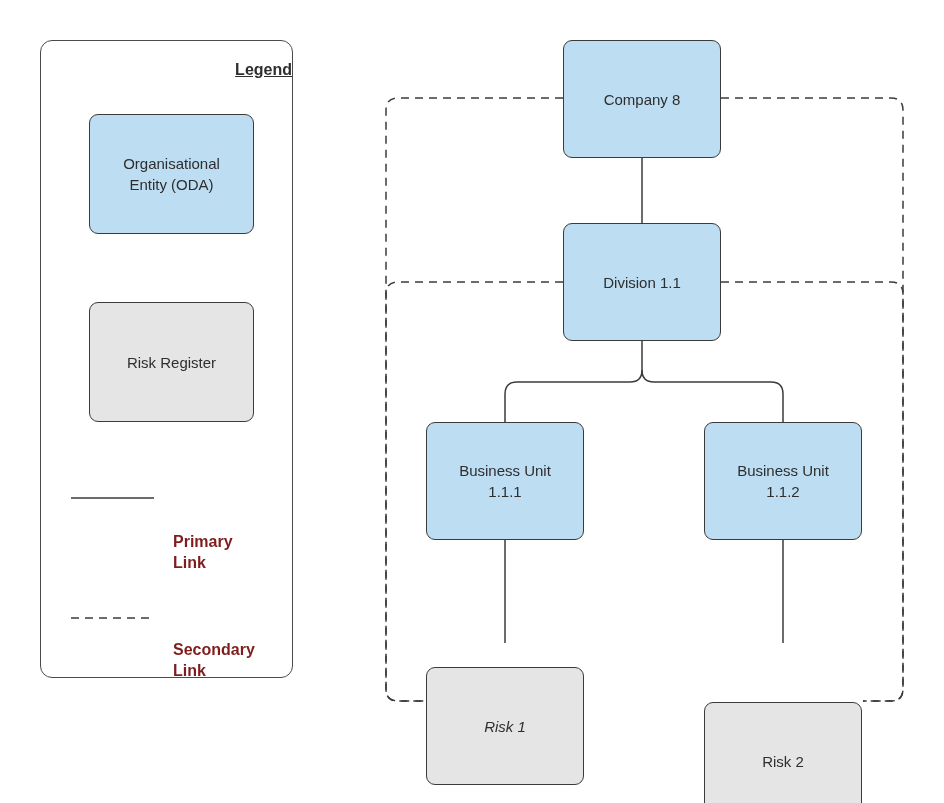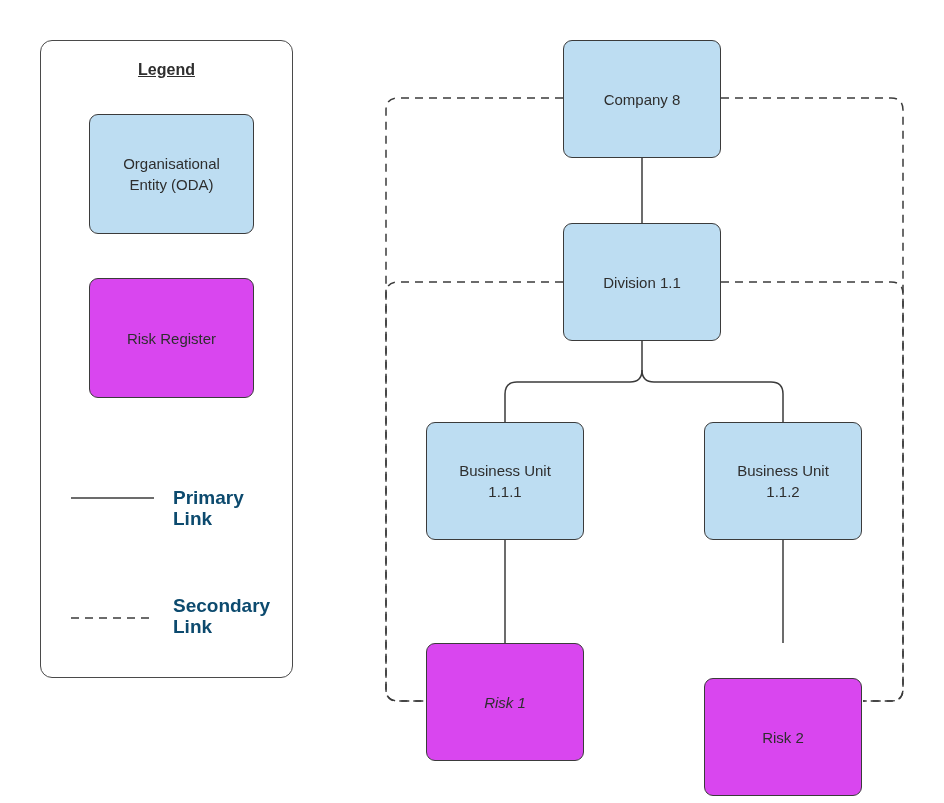--- a/index.html
+++ b/index.html
@@ -28,21 +28,21 @@
     width: 253px; height: 638px;
     border: 1.5px solid #4a4a4a;
     border-radius: 12px;
     background: #ffffff;
     box-sizing: border-box;
   }
   .legend-title {
     position: absolute;
     left: 0; top: 20px;
     width: 100%;
-    text-align: center;
+    text-align: right;
     font-size: 16px;
     font-weight: bold;
     text-decoration: underline;
     color: #2e2e2e;
   }
   .sample-box {
     position: absolute;
     left: 48px;
     width: 165px; height: 120px;
     border: 1.5px solid #3b3b3b;
@@ -52,37 +52,38 @@
     align-items: center;
     justify-content: center;
     text-align: center;
     font-size: 15px;
     line-height: 21px;
     white-space: pre-line;
   }
   .sample-box.entity { top: 73px; }
   .sample-box.risk   { top: 237px; }
   .fill-blue   { background: #bdddf2; }
-  .fill-yellow { background: #d946ef; }
+  .fill-yellow { background: #e5e5e5; margin-top: 24px; }
   .legend-line {
     position: absolute;
     left: 30px;
     width: 83px; height: 4px;
   }
   .legend-line.primary   { top: 455px; }
   .legend-line.secondary { top: 575px; }
   .legend-link-label {
     position: absolute;
     left: 132px;
     width: 110px;
-    font-size: 19px;
+    font-size: 16px;
     font-weight: bold;
     line-height: 21px;
     white-space: pre-line;
-    color: #0c4a6e;
+    color: #7f1d1d;
+    margin-top: 44px;
   }
   .legend-link-label.primary   { top: 446px; }
   .legend-link-label.secondary { top: 554px; }
   
   .node {
     position: absolute;
     width: 158px; height: 118px;
     border: 1.5px solid #3b3b3b;
     border-radius: 9px;
     box-sizing: border-box;

